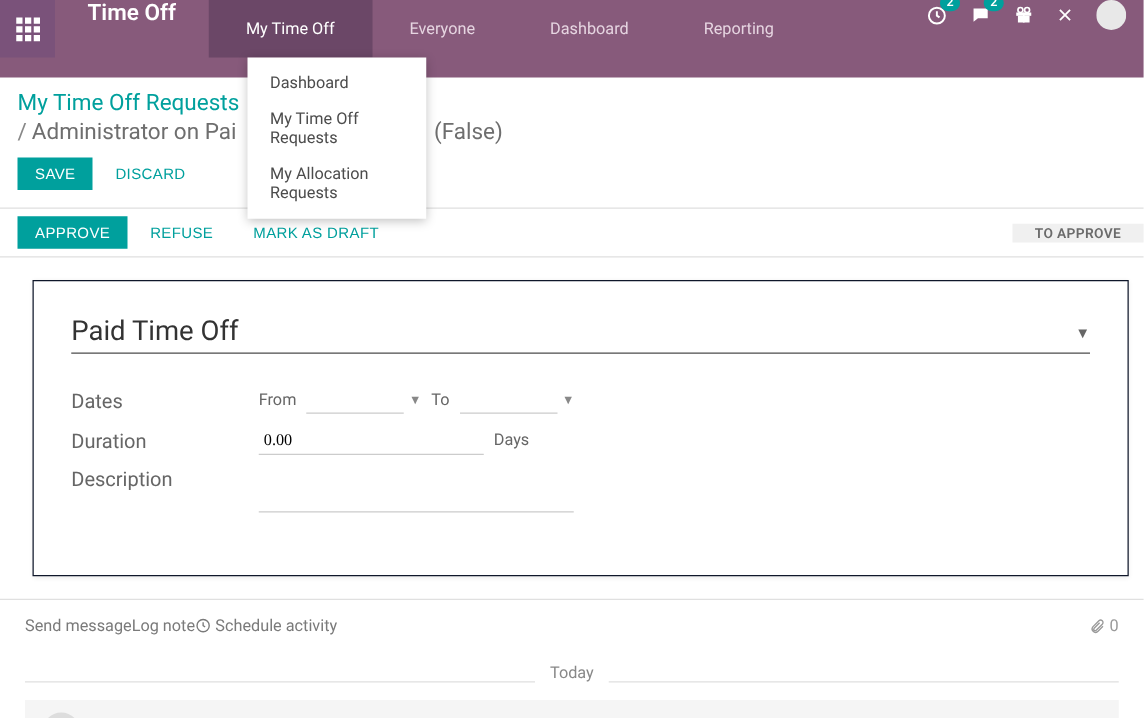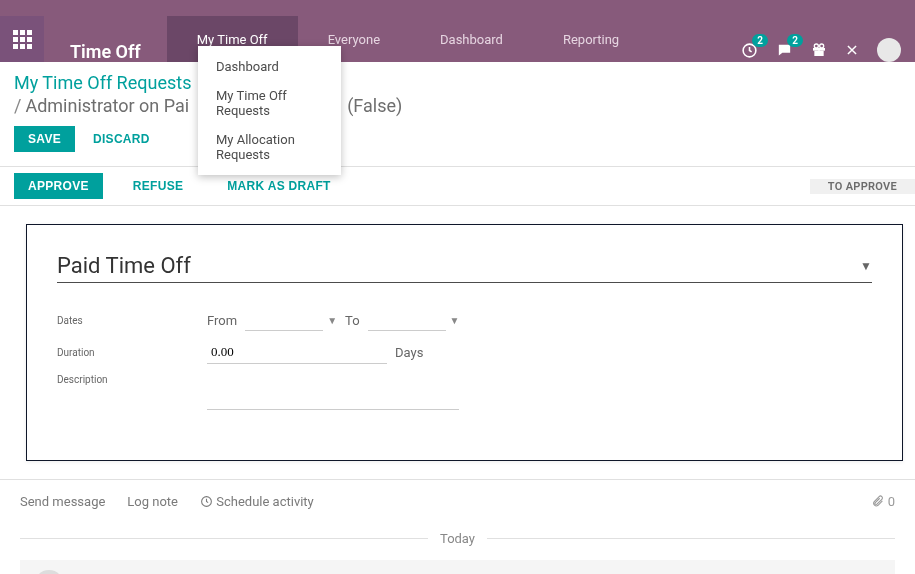--- a/index.html
+++ b/index.html
@@ -1,66 +1,66 @@
 <!DOCTYPE html>
 <html><head>
 <meta charset="utf-8">
 <style>
 * { box-sizing: border-box; margin: 0; padding: 0; }
 body { font-family: -apple-system, BlinkMacSystemFont, "Segoe UI", Roboto, sans-serif; font-size: 13px; color: #4c4c4c; background: #fff; overflow-x: hidden; }
 
-.topbar { background: #875a7b; height: 62px; display: flex; align-items: flex-end; color: #fff; position: relative; }
+.topbar { background: #875a7b; height: 62px; display: flex; align-items: flex-start; color: #fff; position: relative; }
 .apps-btn { width: 44px; height: 46px; display: flex; align-items: center; justify-content: center; background: #7a527a; cursor: pointer; }
 .apps-grid { display: grid; grid-template-columns: repeat(3, 5px); grid-template-rows: repeat(3, 5px); gap: 2px; }
 .apps-grid span { background: #fff; width: 5px; height: 5px; }
 .app-title { font-size: 18px; font-weight: 600; padding: 0 26px; }
 .nav { display: flex; align-items: stretch; height: 46px; }
 .nav-item { padding: 0 30px; display: flex; align-items: center; color: #e6d5e1; cursor: pointer; font-size: 13px; position: relative; }
 .nav-item.active { background: #6b4767; color: #fff; }
 .top-right { margin-left: auto; display: flex; align-items: center; gap: 18px; padding-right: 14px; }
 .icon-btn { position: relative; color: #fff; cursor: pointer; }
 .badge { position: absolute; top: -8px; right: -10px; background: #00a09d; color: #fff; font-size: 10px; border-radius: 8px; padding: 1px 5px; font-weight: 600; }
 
 .dropdown { position: absolute; top: 46px; left: 198px; width: 143px; background: #fff; box-shadow: 0 2px 8px rgba(0,0,0,0.25); z-index: 100; padding: 6px 0; }
 .dropdown-item { padding: 7px 18px; color: #4c4c4c; cursor: pointer; font-size: 13px; }
 
 .breadcrumb-area { padding: 10px 14px 0; }
 .breadcrumb1 { color: #00a09d; font-size: 18px; }
 .breadcrumb-line2 { font-size: 18px; color: #6e6e6e; margin-top: 2px; }
 .slash { color: #888; margin-right: 4px; }
 
 .btn-row { padding: 10px 14px 14px; display: flex; gap: 4px; align-items: center; }
-.btn { border: none; padding: 6px 14px; font-size: 12px; cursor: pointer; font-weight: 700; letter-spacing: 0.3px; }
+.btn { border: none; padding: 6px 14px; font-size: 12px; cursor: pointer; font-weight: 400; letter-spacing: 0.3px; }
 .btn-primary { background: #00a09d; color: #fff; }
 .btn-link { background: transparent; color: #00a09d; }
 
 .status-bar { background: #fff; border-top: 1px solid #e0e0e0; border-bottom: 1px solid #e0e0e0; display: flex; align-items: center; padding: 0 14px; height: 40px; }
-.status-left { display: flex; gap: 16px; }
+.status-left { display: flex; gap: 4px; }
 .status-right { margin-left: auto; }
 .status-tag { background: #f0f0f0; color: #6b6b6b; padding: 1px 18px; font-size: 11px; font-weight: 600; letter-spacing: 0.3px; margin-right: -14px; }
 
 .form-card { margin: 18px 12px 18px 26px; background: #fff; border: 1px solid #0f172a; box-shadow: 0 1px 4px rgba(0,0,0,0.08); padding: 28px 30px 40px; }
 .type-field { display: flex; align-items: center; border-bottom: 1px solid #4c4c4c; padding-bottom: 4px; }
 .type-input { border: none; font-size: 22px; color: #333; outline: none; flex: 1; font-family: inherit; }
 .caret-down { color: #666; font-size: 12px; cursor: pointer; }
 
 .fields { margin-top: 26px; }
 .field-row { display: flex; align-items: center; margin-bottom: 10px; }
-.field-label { width: 150px; color: #666; font-size: 10px; }
+.field-label { width: 150px; color: #666; font-size: 16px; }
 .field-content { display: flex; align-items: center; gap: 8px; color: #666; }
 .mini-input { border: none; border-bottom: 1px solid #ccc; width: 78px; padding: 3px 2px; font-family: inherit; font-size: 13px; }
 .mini-caret { font-size: 10px; color: #888; cursor: pointer; margin-left: -4px; }
 .dur-input { border: none; border-bottom: 1px solid #ccc; width: 180px; padding: 3px 4px; text-align: left; font-family: Liberation Serif, serif; font-size: 13px; }
 .desc-area { border: none; border-bottom: 1px solid #ccc; width: 252px; height: 36px; resize: none; font-family: inherit; }
 
 .chatter { border-top: 1px solid #e0e0e0; padding: 14px 20px 0; }
-.chatter-actions { display: flex; align-items: center; gap: 22px; color: #7a7a7a; font-size: 13px; }
+.chatter-actions { display: flex; align-items: center; color: #7a7a7a; font-size: 13px; }
 .chatter-actions span { cursor: pointer; }
 .chatter-right { margin-left: auto; display: flex; align-items: center; gap: 4px; color: #9a9a9a; }
-.today-sep { display: flex; align-items: center; margin: 22px 0 14px; }
+.today-sep { display: flex; align-items: flex-end; margin: 22px 0 14px; }
 .today-sep::before, .today-sep::after { content: ""; flex: 1; height: 1px; background: #e0e0e0; }
 .today-sep span { padding: 0 12px; color: #888; font-size: 13px; }
 .msg-row { background: #f5f5f5; padding: 10px 14px; display: flex; align-items: center; gap: 12px; margin-bottom: 0; }
 .avatar { width: 30px; height: 30px; border-radius: 50%; background: #ddd; }
 
 svg { display: block; }
 </style>
 </head>
 <body>
 

